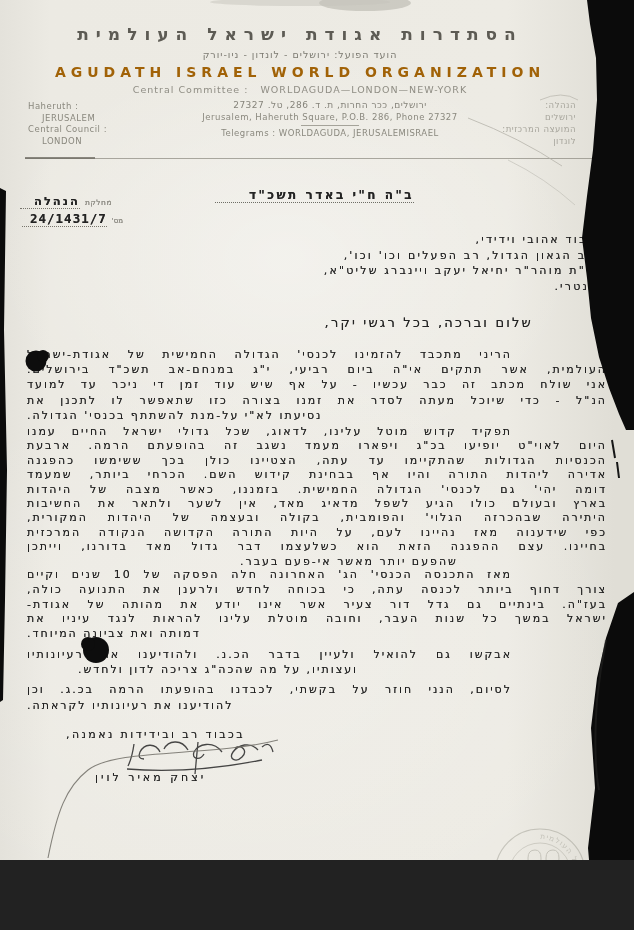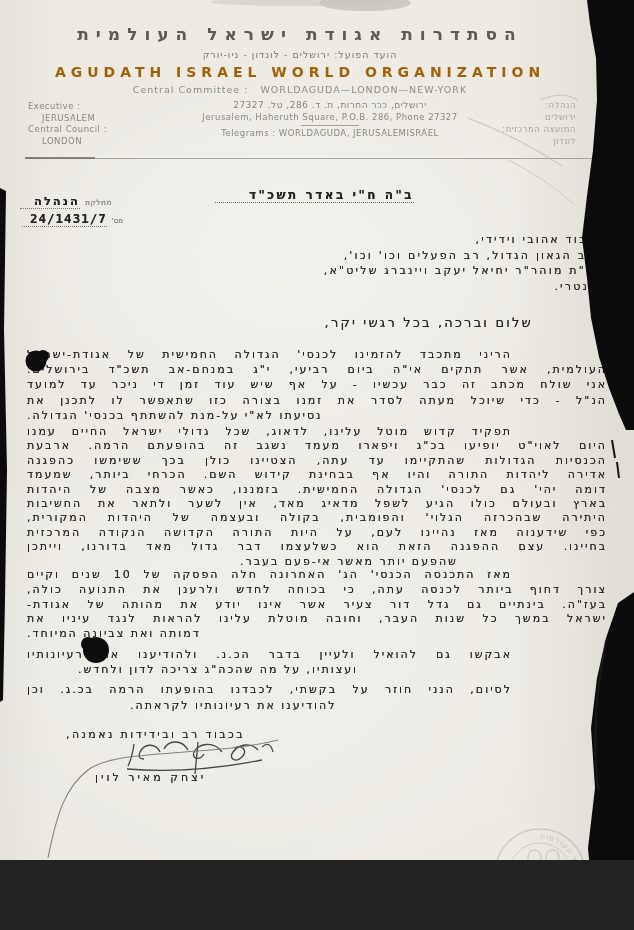--- a/index.html
+++ b/index.html
@@ -58,21 +58,21 @@
   #addr .tline:first-child{margin-right:0;}
   #addr .tline:last-child{text-align-last:right;}
   #greeting{right:101px;top:315px;direction:rtl;font-size:13px;letter-spacing:2.2px;}
   #p1{top:347px;} #p1 .tline{line-height:15.2px;}
   #p2{top:425px;} #p2 .tline{line-height:14.4px;}
   #p3{top:568px;} #p3 .tline{line-height:14.8px;}
   #p4{top:647px;} #p4 .tline{line-height:15px;}
   #p5{top:682px;} #p5 .tline{line-height:16px;}
   #p2 .tline:last-child{margin-left:213px;}
   #p4 .tline:last-child{margin-left:51px;}
-  #p5 .tline:last-child{margin-left:103px;}
+  #p5 .tline:last-child{}
 
   #closing{left:66px;top:728px;direction:rtl;font-size:11px;letter-spacing:2.4px;white-space:nowrap;}
   #signer-name{left:95px;top:771px;direction:rtl;font-size:11px;letter-spacing:3px;white-space:nowrap;}
 
   #scan-art{left:0;top:0;pointer-events:none;}
 </style>
 </head>
 <body>
 
 <div id="page">
@@ -80,21 +80,21 @@
 
   <div class="abs lh-center noint" id="he-title">הסתדרות אגודת ישראל העולמית</div>
   <div class="abs lh-center noint" id="he-sub">הועד הפועל: ירושלים - לונדון - ניו-יורק</div>
   <div class="abs lh-center noint" id="en-title">AGUDATH ISRAEL WORLD ORGANIZATION</div>
   <div class="abs lh-center noint" id="en-sub">
     <span>Central Committee :</span>
     <span style="margin-left:8px;">WORLDAGUDA—LONDON—NEW-YORK</span>
   </div>
 
   <div class="abs lh-small" id="lh-left">
-    <div>Executive :</div>
+    <div>Haheruth :</div>
     <div class="city">JERUSALEM</div>
     <div>Central Council :</div>
     <div class="city">LONDON</div>
   </div>
 
   <div class="abs lh-small" id="lh-mid">
     <div class="he">ירושלים, ככר החרות, ת. ד. 286, טל. 27327</div>
     <div>Jerusalem, Haheruth Square, P.O.B. 286, Phone 27327</div>
     <div class="divider"></div>
     <div>

